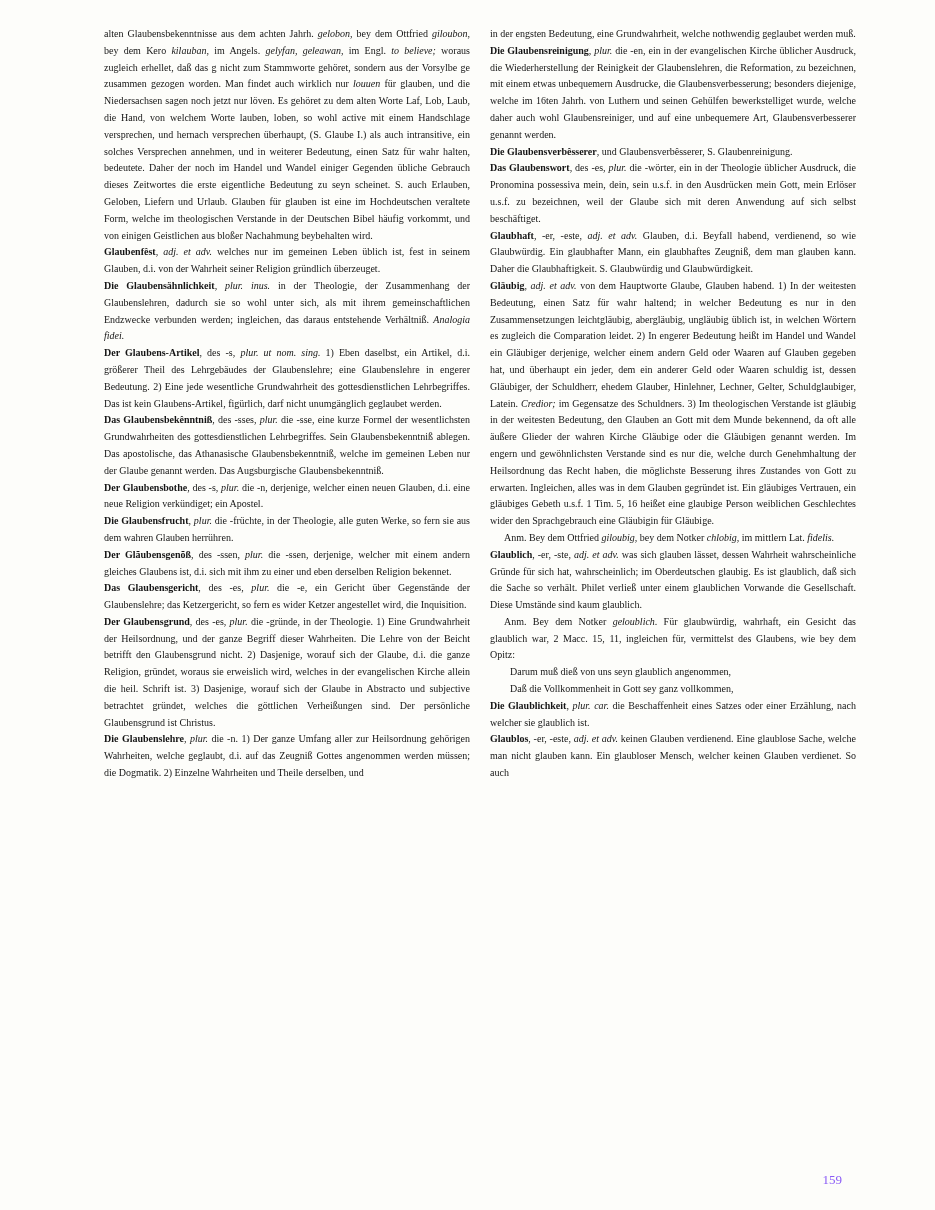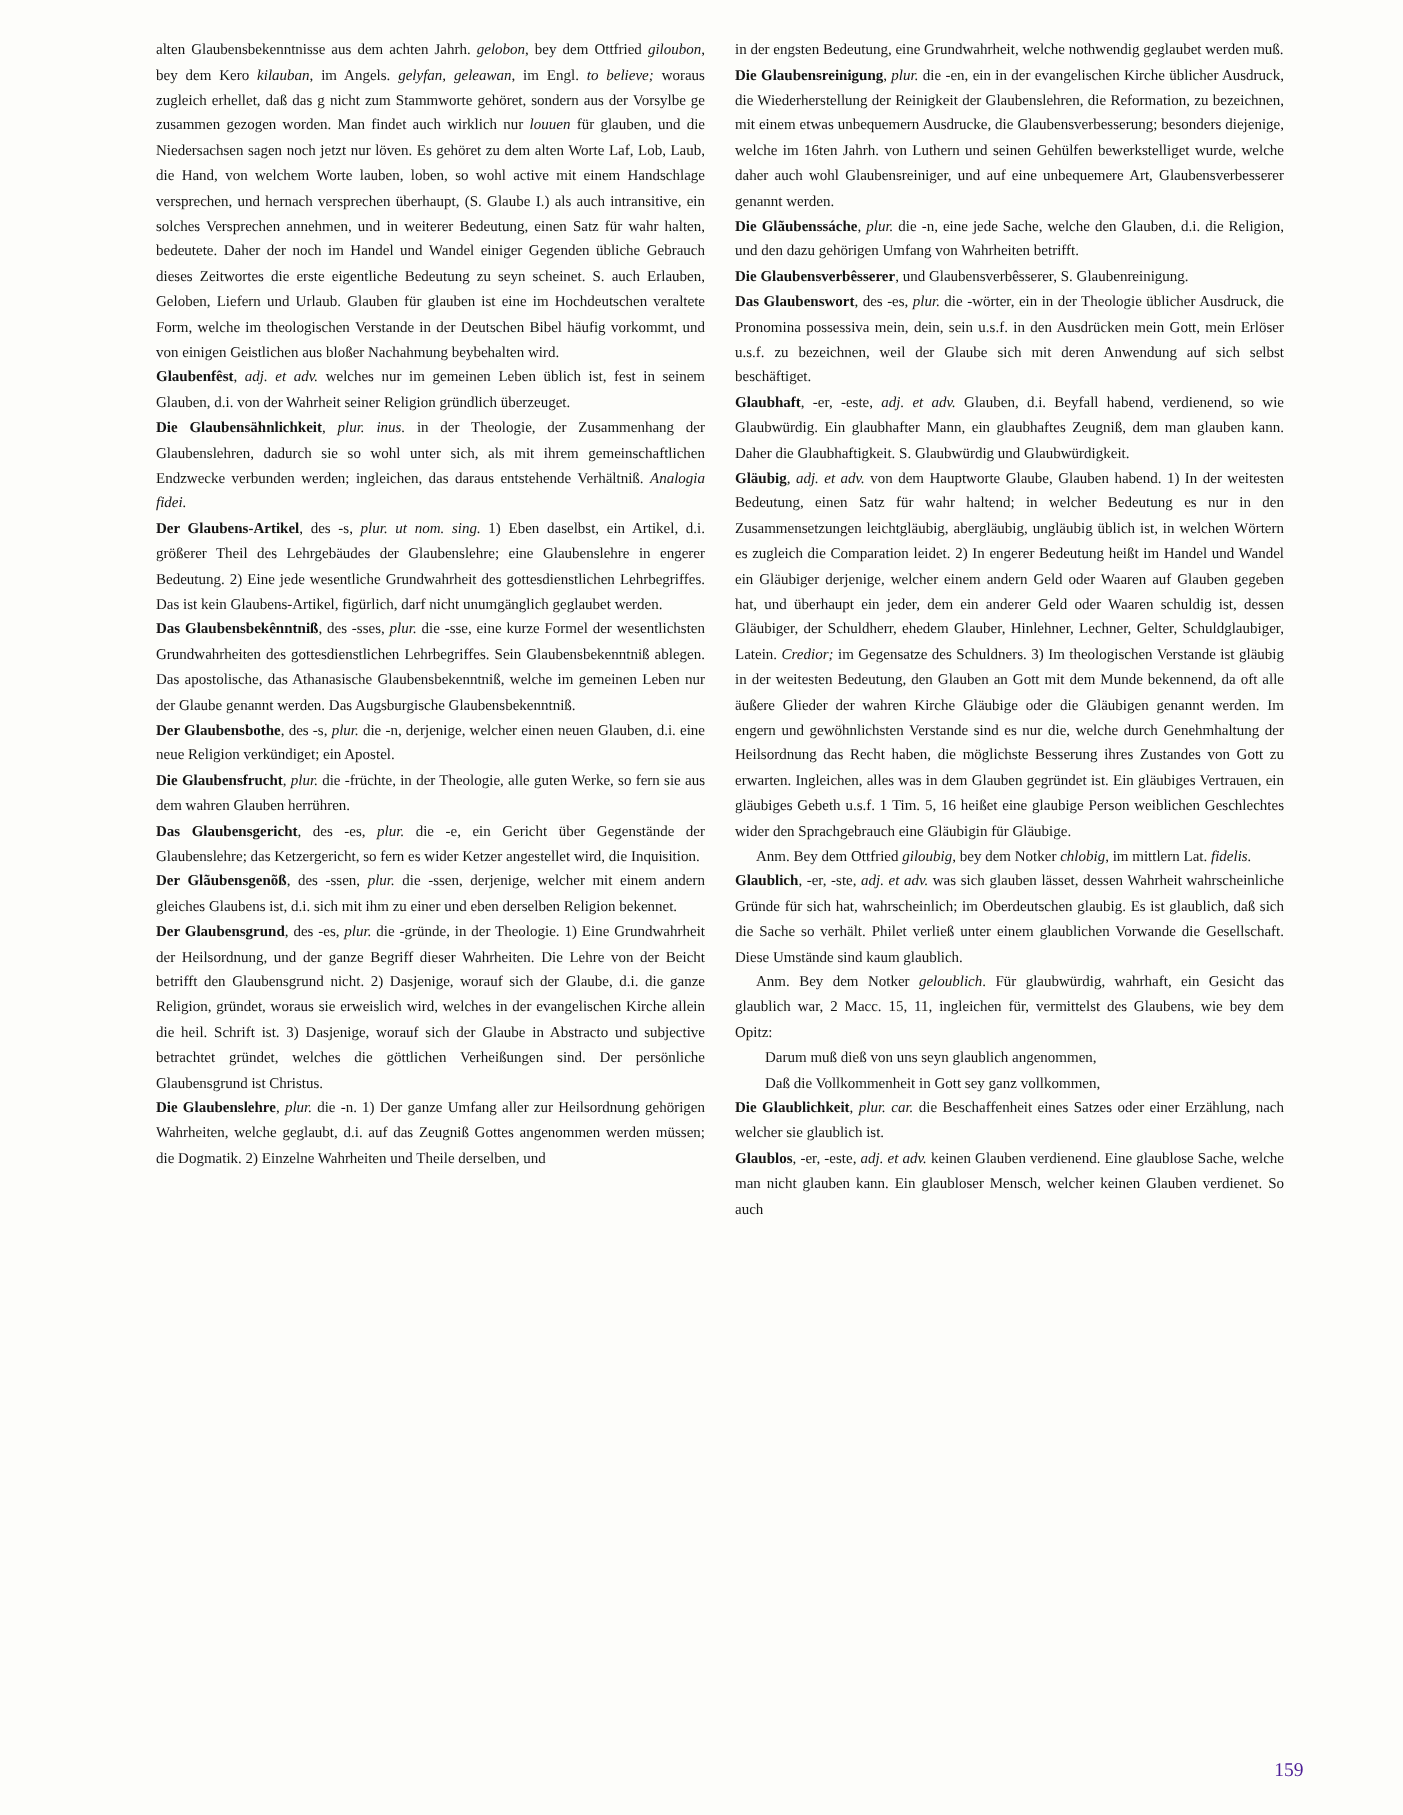--- a/index.html
+++ b/index.html
@@ -23,47 +23,46 @@
     text-align:justify;
   }
   .column p { margin:0; }
   p.entry, p.cont { text-indent:0; }
   p.anm { text-indent:14px; }
   p.verse { padding-left:20px; text-align:left; }
   .seg-b { font-weight:bold;margin-top:20px; }
   .seg-i { font-style:italic; }
   .page-number {
     position:absolute;
-    right:66px; bottom:22px;
+    right:93px; bottom:22px;
     font-size:13px;
-    color:#4c1d95;
+    color:#8b5cf6;
   }
 </style>
 </head>
 <body>
 
 <div class="page">
   <div class="columns">
     <div class="column">
         <p class="cont"><span class="seg-n">alten Glaubensbekenntnisse aus dem achten Jahrh. </span><span class="seg-i">gelobon</span><span class="seg-n">, bey dem Ottfried </span><span class="seg-i">giloubon</span><span class="seg-n">, bey dem Kero </span><span class="seg-i">kilauban</span><span class="seg-n">, im Angels. </span><span class="seg-i">gelyfan, geleawan</span><span class="seg-n">, im Engl. </span><span class="seg-i">to believe;</span><span class="seg-n"> woraus zugleich erhellet, daß das g nicht zum Stammworte gehöret, sondern aus der Vorsylbe ge zusammen gezogen worden. Man findet auch wirklich nur </span><span class="seg-i">louuen</span><span class="seg-n"> für glauben, und die Niedersachsen sagen noch jetzt nur löven. Es gehöret zu dem alten Worte Laf, Lob, Laub, die Hand, von welchem Worte lauben, loben, so wohl active mit einem Handschlage versprechen, und hernach versprechen überhaupt, (S. Glaube I.) als auch intransitive, ein solches Versprechen annehmen, und in weiterer Bedeutung, einen Satz für wahr halten, bedeutete. Daher der noch im Handel und Wandel einiger Gegenden übliche Gebrauch dieses Zeitwortes die erste eigentliche Bedeutung zu seyn scheinet. S. auch Erlauben, Geloben, Liefern und Urlaub. Glauben für glauben ist eine im Hochdeutschen veraltete Form, welche im theologischen Verstande in der Deutschen Bibel häufig vorkommt, und von einigen Geistlichen aus bloßer Nachahmung beybehalten wird.</span></p>
         <p class="entry"><span class="seg-b">Glaubenfêst</span><span class="seg-n">, </span><span class="seg-i">adj. et adv.</span><span class="seg-n"> welches nur im gemeinen Leben üblich ist, fest in seinem Glauben, d.i. von der Wahrheit seiner Religion gründlich überzeuget.</span></p>
         <p class="entry"><span class="seg-b">Die Glaubensähnlichkeit</span><span class="seg-n">, </span><span class="seg-i">plur. inus.</span><span class="seg-n"> in der Theologie, der Zusammenhang der Glaubenslehren, dadurch sie so wohl unter sich, als mit ihrem gemeinschaftlichen Endzwecke verbunden werden; ingleichen, das daraus entstehende Verhältniß. </span><span class="seg-i">Analogia fidei.</span></p>
         <p class="entry"><span class="seg-b">Der Glaubens-Artikel</span><span class="seg-n">, des -s, </span><span class="seg-i">plur. ut nom. sing.</span><span class="seg-n"> 1) Eben daselbst, ein Artikel, d.i. größerer Theil des Lehrgebäudes der Glaubenslehre; eine Glaubenslehre in engerer Bedeutung. 2) Eine jede wesentliche Grundwahrheit des gottesdienstlichen Lehrbegriffes. Das ist kein Glaubens-Artikel, figürlich, darf nicht unumgänglich geglaubet werden.</span></p>
         <p class="entry"><span class="seg-b">Das Glaubensbekênntniß</span><span class="seg-n">, des -sses, </span><span class="seg-i">plur.</span><span class="seg-n"> die -sse, eine kurze Formel der wesentlichsten Grundwahrheiten des gottesdienstlichen Lehrbegriffes. Sein Glaubensbekenntniß ablegen. Das apostolische, das Athanasische Glaubensbekenntniß, welche im gemeinen Leben nur der Glaube genannt werden. Das Augsburgische Glaubensbekenntniß.</span></p>
         <p class="entry"><span class="seg-b">Der Glaubensbothe</span><span class="seg-n">, des -s, </span><span class="seg-i">plur.</span><span class="seg-n"> die -n, derjenige, welcher einen neuen Glauben, d.i. eine neue Religion verkündiget; ein Apostel.</span></p>
         <p class="entry"><span class="seg-b">Die Glaubensfrucht</span><span class="seg-n">, </span><span class="seg-i">plur.</span><span class="seg-n"> die -früchte, in der Theologie, alle guten Werke, so fern sie aus dem wahren Glauben herrühren.</span></p>
+        <p class="entry"><span class="seg-b">Der Glãubensgenõß</span><span class="seg-n">, des -ssen, </span><span class="seg-i">plur.</span><span class="seg-n"> die -ssen, derjenige, welcher mit einem andern gleiches Glaubens ist, d.i. sich mit ihm zu einer und eben derselben Religion bekennet.</span></p>
         <p class="entry"><span class="seg-b">Das Glaubensgericht</span><span class="seg-n">, des -es, </span><span class="seg-i">plur.</span><span class="seg-n"> die -e, ein Gericht über Gegenstände der Glaubenslehre; das Ketzergericht, so fern es wider Ketzer angestellet wird, die Inquisition.</span></p>
-        <p class="entry"><span class="seg-b">Der Glãubensgenõß</span><span class="seg-n">, des -ssen, </span><span class="seg-i">plur.</span><span class="seg-n"> die -ssen, derjenige, welcher mit einem andern gleiches Glaubens ist, d.i. sich mit ihm zu einer und eben derselben Religion bekennet.</span></p>
         <p class="entry"><span class="seg-b">Der Glaubensgrund</span><span class="seg-n">, des -es, </span><span class="seg-i">plur.</span><span class="seg-n"> die -gründe, in der Theologie. 1) Eine Grundwahrheit der Heilsordnung, und der ganze Begriff dieser Wahrheiten. Die Lehre von der Beicht betrifft den Glaubensgrund nicht. 2) Dasjenige, worauf sich der Glaube, d.i. die ganze Religion, gründet, woraus sie erweislich wird, welches in der evangelischen Kirche allein die heil. Schrift ist. 3) Dasjenige, worauf sich der Glaube in Abstracto und subjective betrachtet gründet, welches die göttlichen Verheißungen sind. Der persönliche Glaubensgrund ist Christus.</span></p>
         <p class="entry"><span class="seg-b">Die Glaubenslehre</span><span class="seg-n">, </span><span class="seg-i">plur.</span><span class="seg-n"> die -n. 1) Der ganze Umfang aller zur Heilsordnung gehörigen Wahrheiten, welche geglaubt, d.i. auf das Zeugniß Gottes angenommen werden müssen; die Dogmatik. 2) Einzelne Wahrheiten und Theile derselben, und</span></p>
       </div>
     <div class="column">
         <p class="cont"><span class="seg-n">in der engsten Bedeutung, eine Grundwahrheit, welche nothwendig geglaubet werden muß.</span></p>
         <p class="entry"><span class="seg-b">Die Glaubensreinigung</span><span class="seg-n">, </span><span class="seg-i">plur.</span><span class="seg-n"> die -en, ein in der evangelischen Kirche üblicher Ausdruck, die Wiederherstellung der Reinigkeit der Glaubenslehren, die Reformation, zu bezeichnen, mit einem etwas unbequemern Ausdrucke, die Glaubensverbesserung; besonders diejenige, welche im 16ten Jahrh. von Luthern und seinen Gehülfen bewerkstelliget wurde, welche daher auch wohl Glaubensreiniger, und auf eine unbequemere Art, Glaubensverbesserer genannt werden.</span></p>
-        <p class="entry"><span class="seg-b">Die Glãubenssáche</span><span class="seg-n">, </span><span class="seg-i">plur.</span><span class="seg-n"> die -n, eine jede Sache, welche den Glauben, d.i. die Religion, und den dazu gehörigen Umfang von Wahrheiten betrifft.</span></p>
         <p class="entry"><span class="seg-b">Die Glaubensverbêsserer</span><span class="seg-n">, und Glaubensverbêsserer, S. Glaubenreinigung.</span></p>
         <p class="entry"><span class="seg-b">Das Glaubenswort</span><span class="seg-n">, des -es, </span><span class="seg-i">plur.</span><span class="seg-n"> die -wörter, ein in der Theologie üblicher Ausdruck, die Pronomina possessiva mein, dein, sein u.s.f. in den Ausdrücken mein Gott, mein Erlöser u.s.f. zu bezeichnen, weil der Glaube sich mit deren Anwendung auf sich selbst beschäftiget.</span></p>
         <p class="entry"><span class="seg-b">Glaubhaft</span><span class="seg-n">, -er, -este, </span><span class="seg-i">adj. et adv.</span><span class="seg-n"> Glauben, d.i. Beyfall habend, verdienend, so wie Glaubwürdig. Ein glaubhafter Mann, ein glaubhaftes Zeugniß, dem man glauben kann. Daher die Glaubhaftigkeit. S. Glaubwürdig und Glaubwürdigkeit.</span></p>
         <p class="entry"><span class="seg-b">Gläubig</span><span class="seg-n">, </span><span class="seg-i">adj. et adv.</span><span class="seg-n"> von dem Hauptworte Glaube, Glauben habend. 1) In der weitesten Bedeutung, einen Satz für wahr haltend; in welcher Bedeutung es nur in den Zusammensetzungen leichtgläubig, abergläubig, ungläubig üblich ist, in welchen Wörtern es zugleich die Comparation leidet. 2) In engerer Bedeutung heißt im Handel und Wandel ein Gläubiger derjenige, welcher einem andern Geld oder Waaren auf Glauben gegeben hat, und überhaupt ein jeder, dem ein anderer Geld oder Waaren schuldig ist, dessen Gläubiger, der Schuldherr, ehedem Glauber, Hinlehner, Lechner, Gelter, Schuldglaubiger, Latein. </span><span class="seg-i">Credior;</span><span class="seg-n"> im Gegensatze des Schuldners. 3) Im theologischen Verstande ist gläubig in der weitesten Bedeutung, den Glauben an Gott mit dem Munde bekennend, da oft alle äußere Glieder der wahren Kirche Gläubige oder die Gläubigen genannt werden. Im engern und gewöhnlichsten Verstande sind es nur die, welche durch Genehmhaltung der Heilsordnung das Recht haben, die möglichste Besserung ihres Zustandes von Gott zu erwarten. Ingleichen, alles was in dem Glauben gegründet ist. Ein gläubiges Vertrauen, ein gläubiges Gebeth u.s.f. 1 Tim. 5, 16 heißet eine glaubige Person weiblichen Geschlechtes wider den Sprachgebrauch eine Gläubigin für Gläubige.</span></p>
         <p class="anm"><span class="seg-n">Anm. Bey dem Ottfried </span><span class="seg-i">giloubig</span><span class="seg-n">, bey dem Notker </span><span class="seg-i">chlobig</span><span class="seg-n">, im mittlern Lat. </span><span class="seg-i">fidelis.</span></p>
         <p class="entry"><span class="seg-b">Glaublich</span><span class="seg-n">, -er, -ste, </span><span class="seg-i">adj. et adv.</span><span class="seg-n"> was sich glauben lässet, dessen Wahrheit wahrscheinliche Gründe für sich hat, wahrscheinlich; im Oberdeutschen glaubig. Es ist glaublich, daß sich die Sache so verhält. Philet verließ unter einem glaublichen Vorwande die Gesellschaft. Diese Umstände sind kaum glaublich.</span></p>
         <p class="anm"><span class="seg-n">Anm. Bey dem Notker </span><span class="seg-i">geloublich</span><span class="seg-n">. Für glaubwürdig, wahrhaft, ein Gesicht das glaublich war, 2 Macc. 15, 11, ingleichen für, vermittelst des Glaubens, wie bey dem Opitz:</span></p>
         <p class="verse"><span class="seg-n">Darum muß dieß von uns seyn glaublich angenommen,</span></p>
         <p class="verse"><span class="seg-n">Daß die Vollkommenheit in Gott sey ganz vollkommen,</span></p>
         <p class="entry"><span class="seg-b">Die Glaublichkeit</span><span class="seg-n">, </span><span class="seg-i">plur. car.</span><span class="seg-n"> die Beschaffenheit eines Satzes oder einer Erzählung, nach welcher sie glaublich ist.</span></p>

